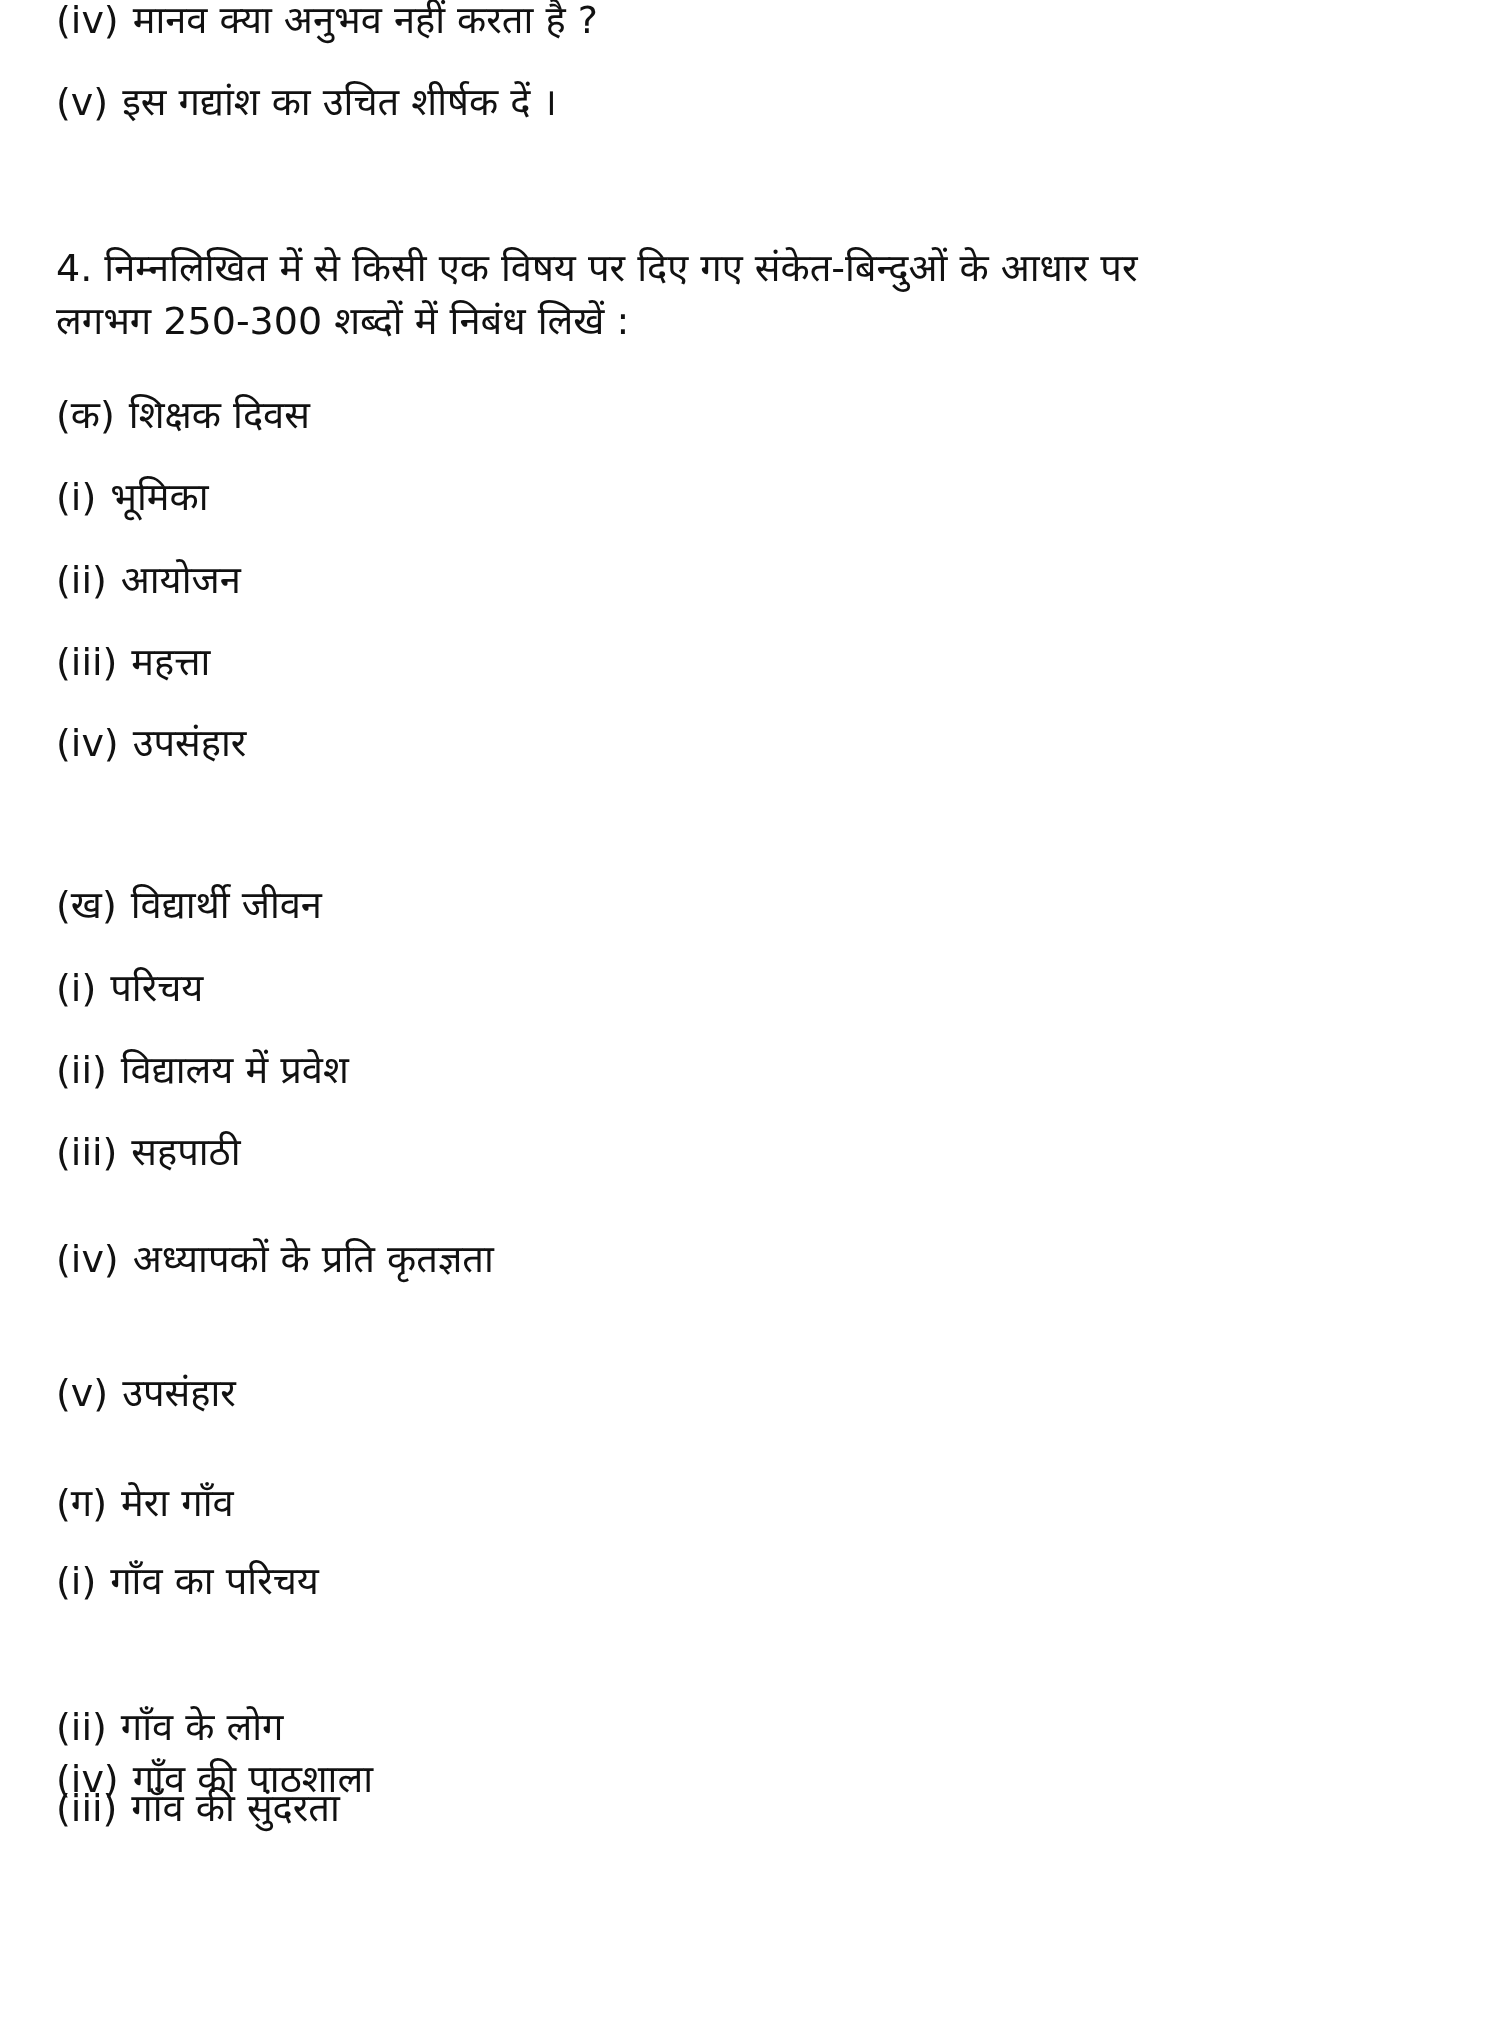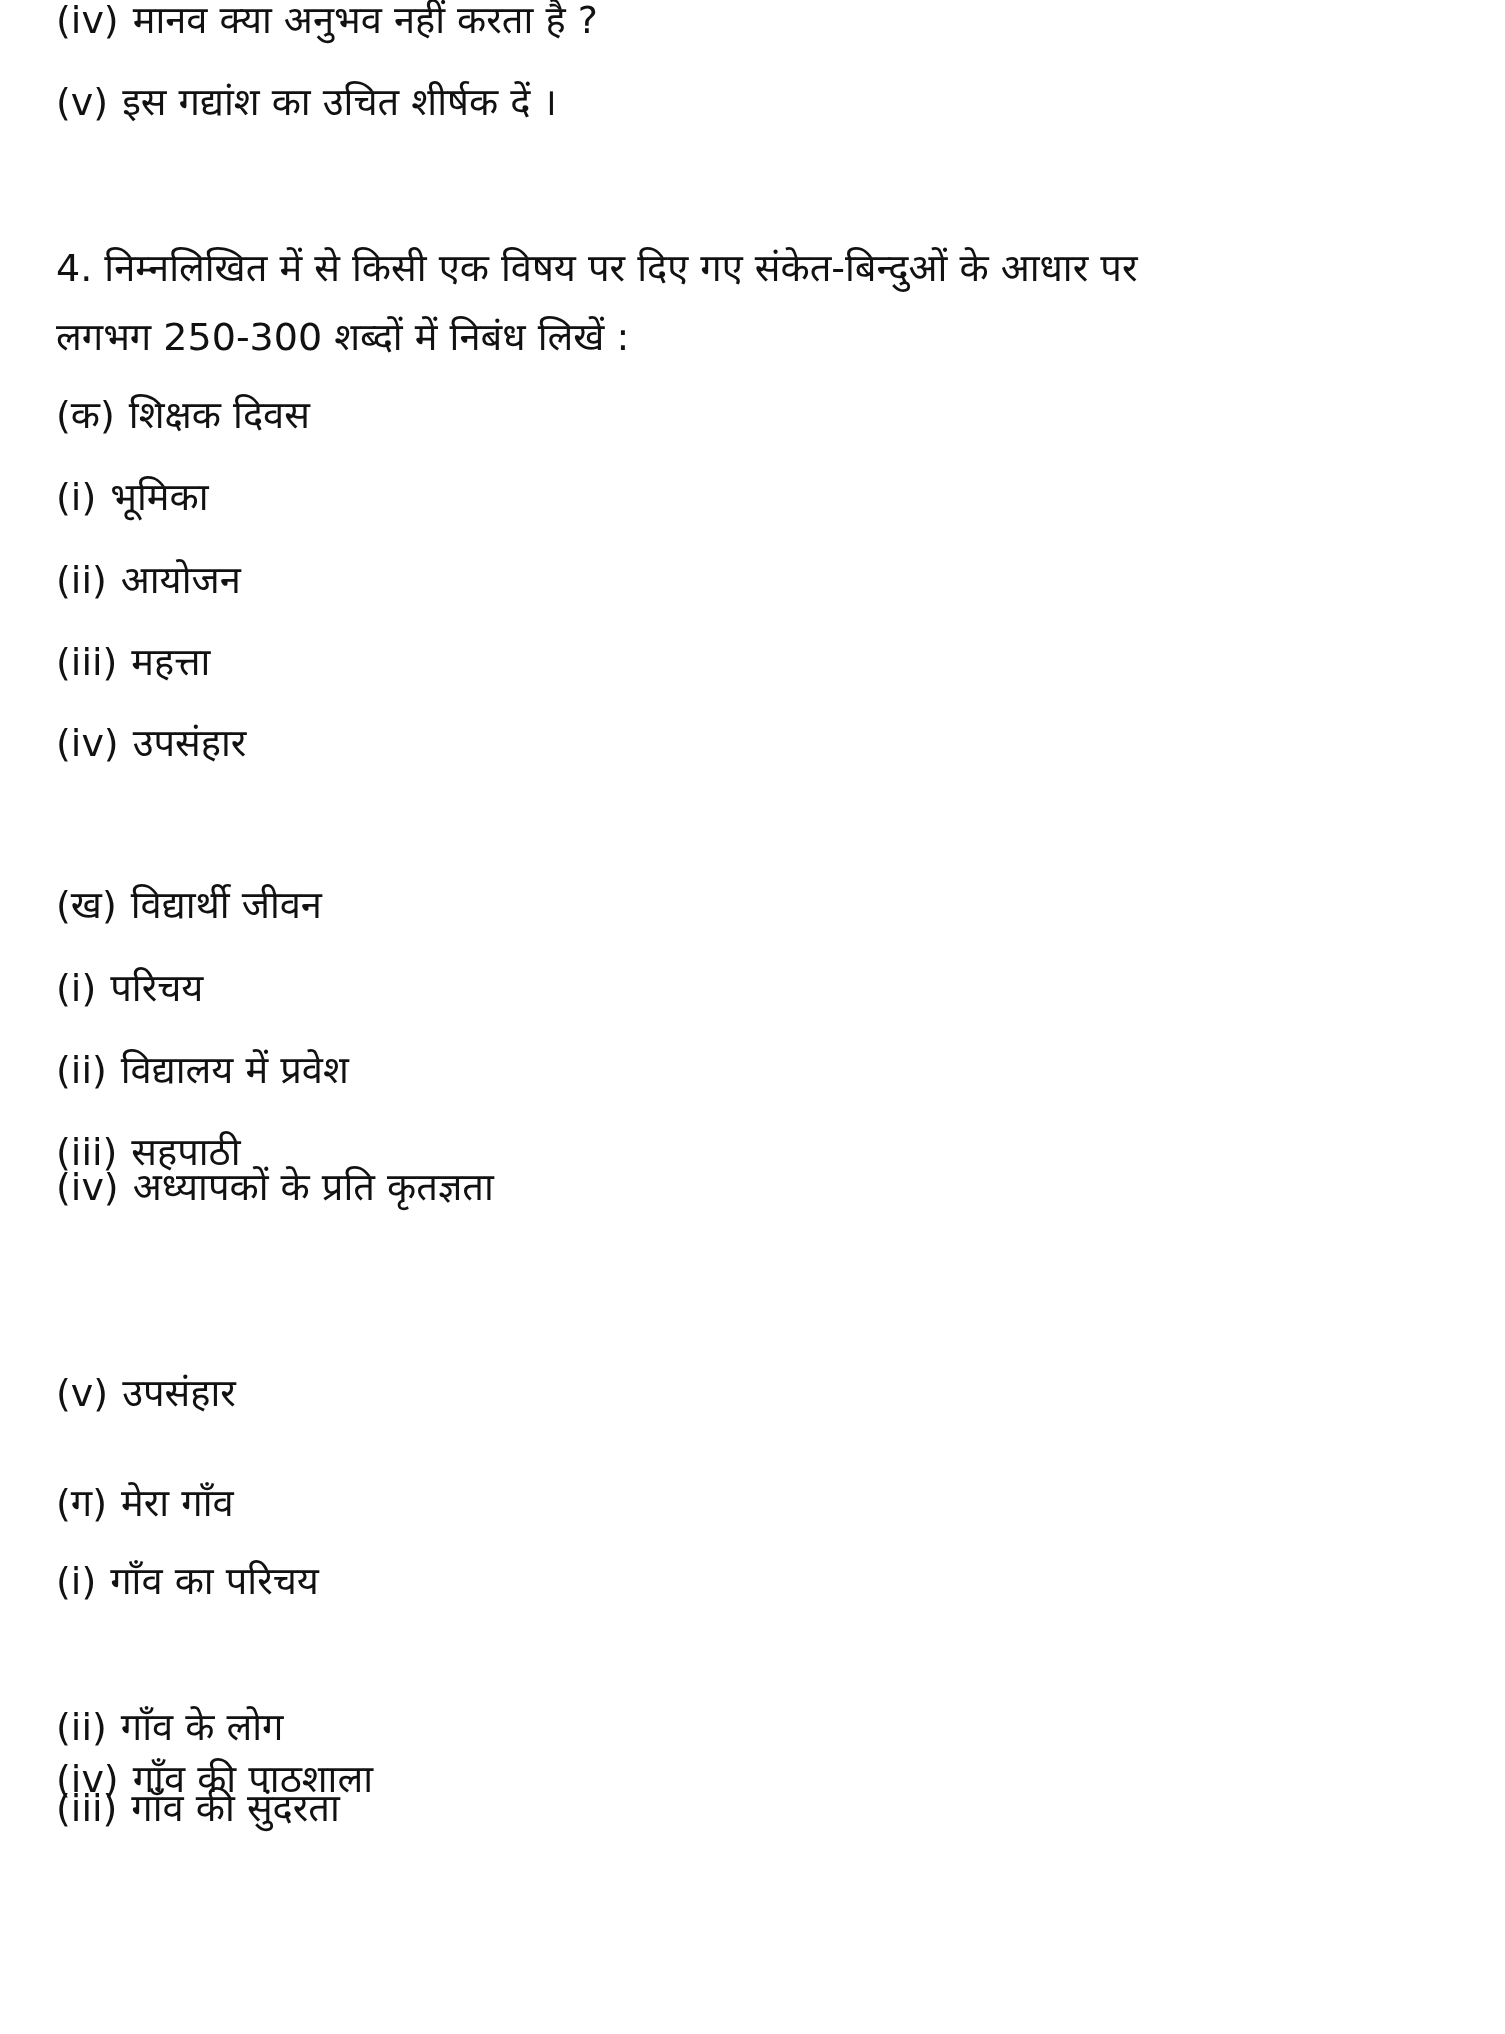--- a/index.html
+++ b/index.html
@@ -9,33 +9,33 @@
     .line .lbl { margin-right: 14px; }
   </style>
 </head>
 <body>
 
 <div>
   <div class="line" style="top:-5px"><span class="lbl">(iv)</span><span>मानव क्या अनुभव नहीं करता है ?</span></div>
   <div class="line" style="top:77px"><span class="lbl">(v)</span><span>इस गद्यांश का उचित शीर्षक दें ।</span></div>
 
   <div class="line" style="top:243px">4. निम्नलिखित में से किसी एक विषय पर दिए गए संकेत-बिन्दुओं के आधार पर</div>
-  <div class="line" style="top:312px">लगभग 250-300 शब्दों में निबंध लिखें :</div>
+  <div class="line" style="top:296px">लगभग 250-300 शब्दों में निबंध लिखें :</div>
 
   <div class="line" style="top:390px"><span class="lbl">(क)</span><span>शिक्षक दिवस</span></div>
   <div class="line" style="top:472px"><span class="lbl">(i)</span><span>भूमिका</span></div>
   <div class="line" style="top:555px"><span class="lbl">(ii)</span><span>आयोजन</span></div>
   <div class="line" style="top:637px"><span class="lbl">(iii)</span><span>महत्ता</span></div>
   <div class="line" style="top:718px"><span class="lbl">(iv)</span><span>उपसंहार</span></div>
 
   <div class="line" style="top:880px"><span class="lbl">(ख)</span><span>विद्यार्थी जीवन</span></div>
   <div class="line" style="top:963px"><span class="lbl">(i)</span><span>परिचय</span></div>
   <div class="line" style="top:1045px"><span class="lbl">(ii)</span><span>विद्यालय में प्रवेश</span></div>
   <div class="line" style="top:1127px"><span class="lbl">(iii)</span><span>सहपाठी</span></div>
-  <div class="line" style="top:1162px"><span class="lbl">(iv)</span><span>अध्यापकों के प्रति कृतज्ञता</span></div>
+  <div class="line" style="top:1234px"><span class="lbl">(iv)</span><span>अध्यापकों के प्रति कृतज्ञता</span></div>
   <div class="line" style="top:1368px"><span class="lbl">(v)</span><span>उपसंहार</span></div>
 
   <div class="line" style="top:1478px"><span class="lbl">(ग)</span><span>मेरा गाँव</span></div>
   <div class="line" style="top:1556px"><span class="lbl">(i)</span><span>गाँव का परिचय</span></div>
   <div class="line" style="top:1702px"><span class="lbl">(ii)</span><span>गाँव के लोग</span></div>
   <div class="line" style="top:1783px"><span class="lbl">(iii)</span><span>गाँव की सुंदरता</span></div>
   <div class="line" style="top:1754px"><span class="lbl">(iv)</span><span>गाँव की पाठशाला</span></div>
 </div>
 
 </body></html>

